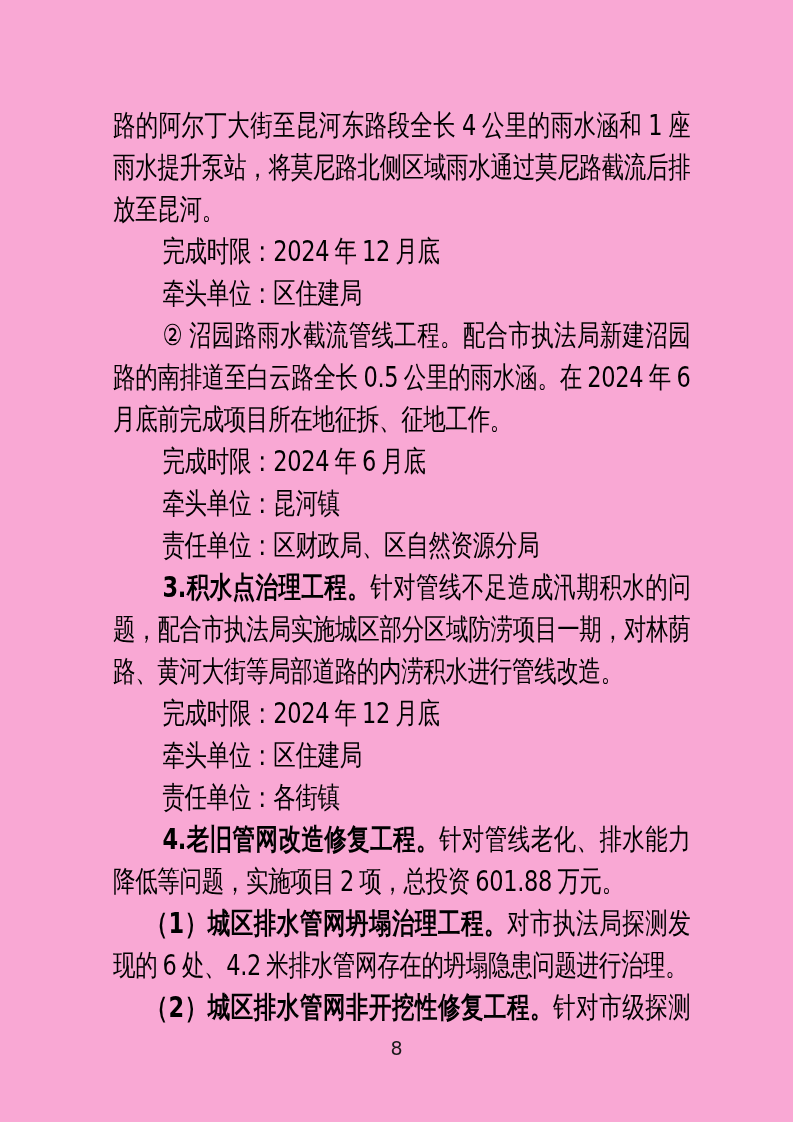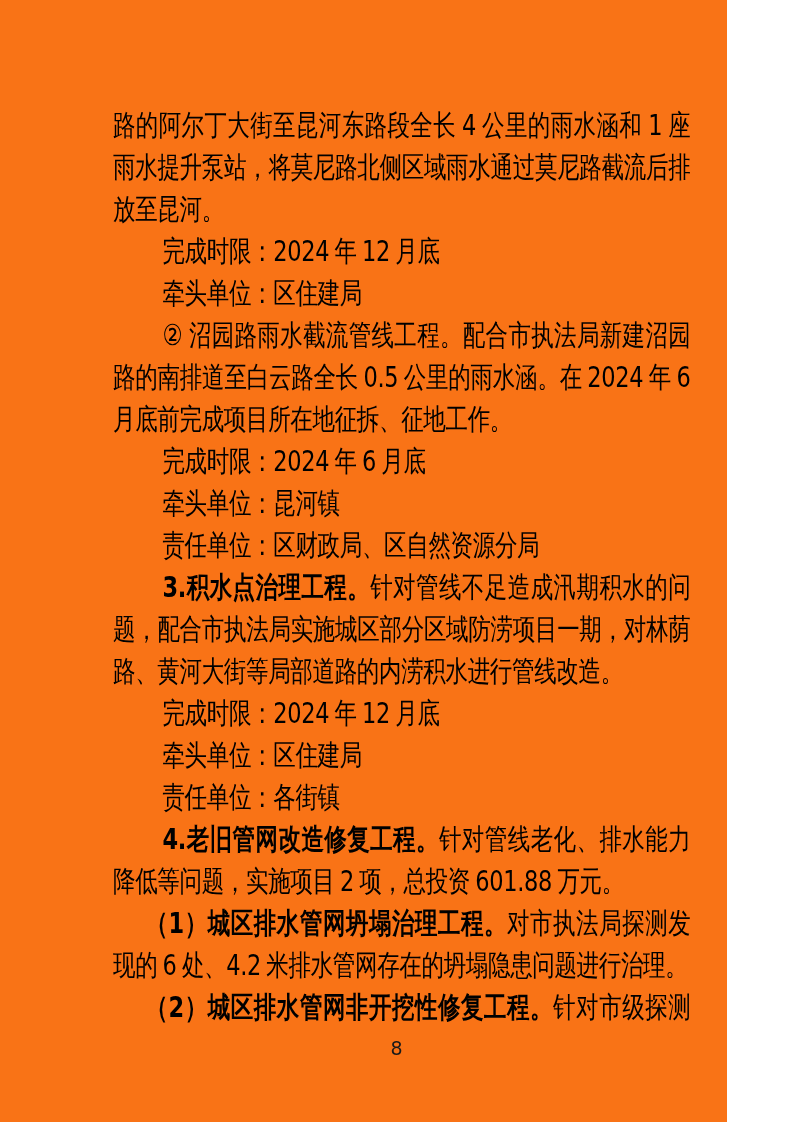--- a/index.html
+++ b/index.html
@@ -2,23 +2,23 @@
 <html lang="zh"><head>
 <meta charset="utf-8">
 <style>
   html, body {
     margin: 0;
     padding: 0;
     background: #ffffff;
   }
   .page {
     position: relative;
-    width: 727px;
+    width: 793px;
     height: 1122px;
-    background: #f97316;
+    background: #f9a8d4;
     overflow: hidden;
     font-family: "DejaVu Sans", sans-serif;
     color: #000000;
   }
   .doc-body {
     position: absolute;
     left: 113px;
     top: 104px;
     width: 745px;
     transform: scaleX(0.775);

